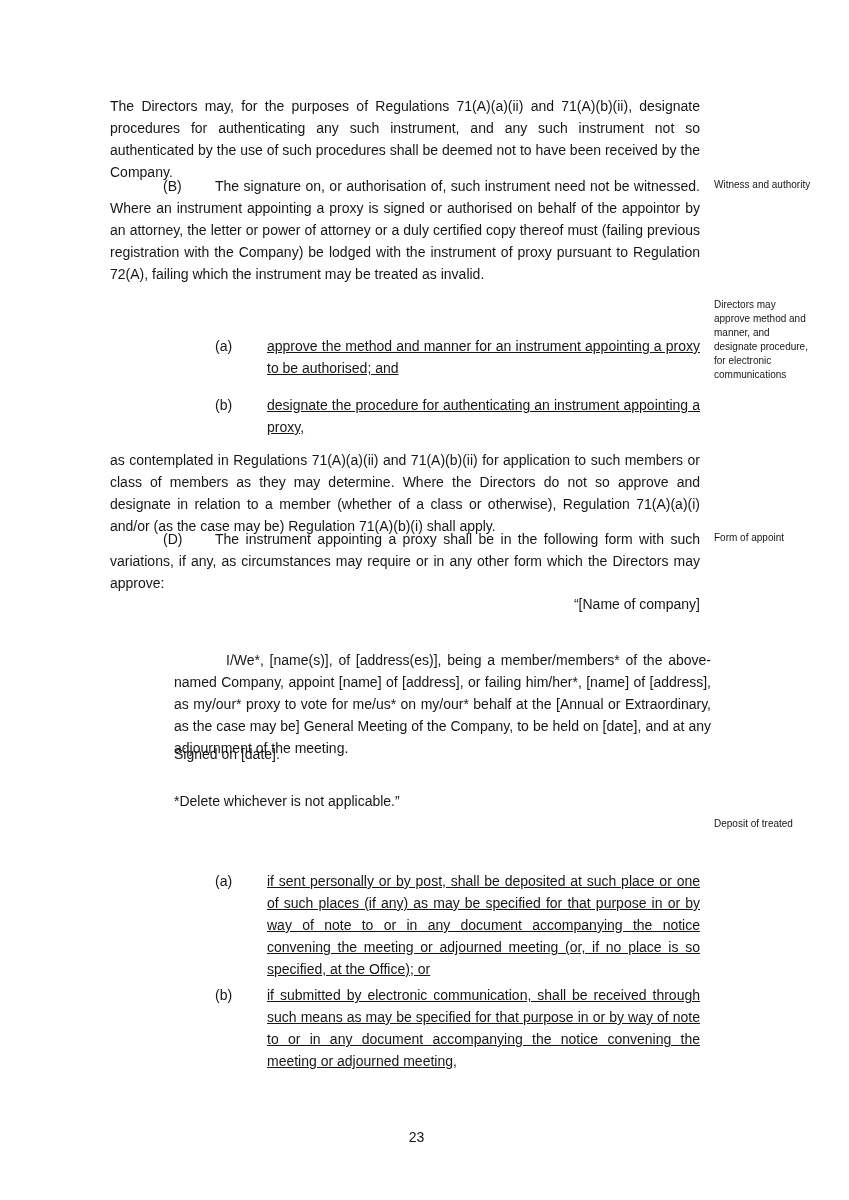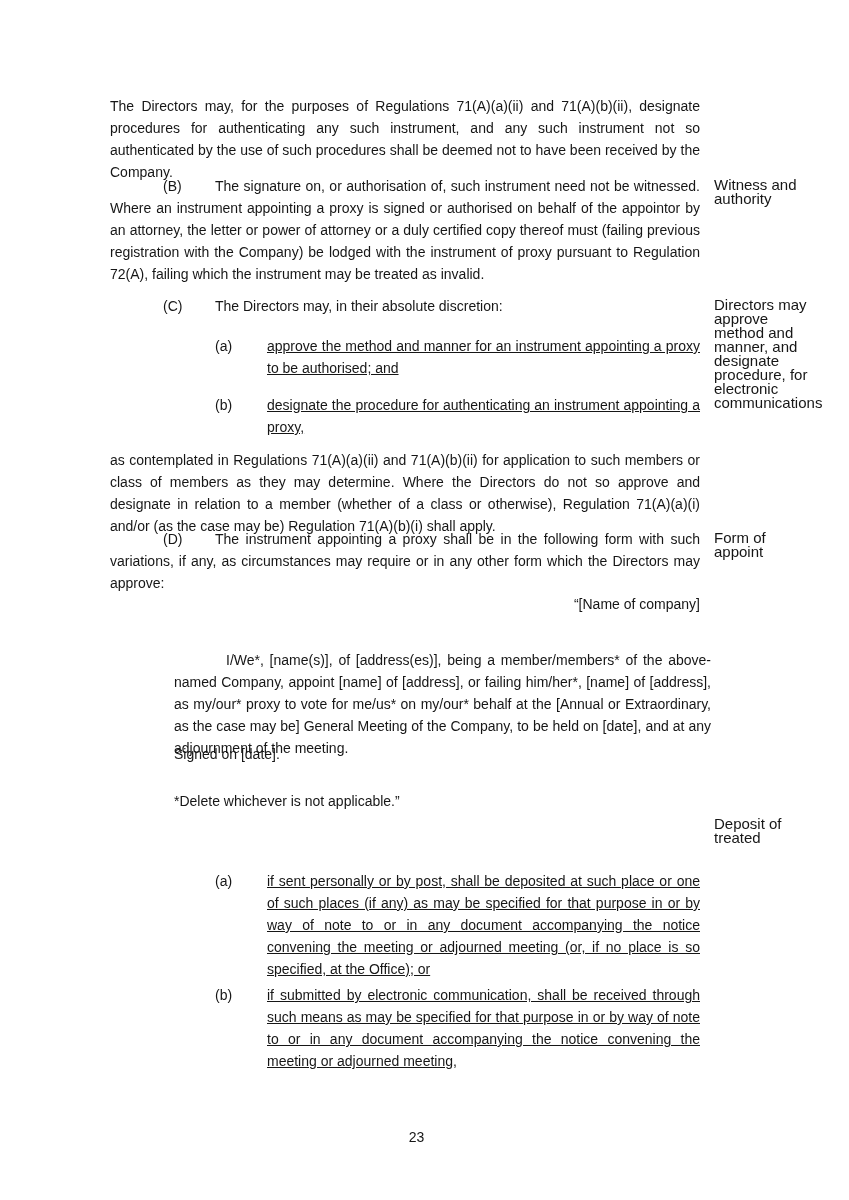--- a/index.html
+++ b/index.html
@@ -64,42 +64,41 @@
     left: 163px;
     width: 537px;
     margin: 11px;
     text-align: justify;
   }
   .findent { text-indent: 52px; }
   .mnote {
     position: absolute;
     left: 714px;
     width: 100px;
-    font-size: 15px;
+    font-size: 10px;
     line-height: 14px;
     text-align: left;
     color: #161616;
   }
   .pagenum {
     position: absolute;
     left: 0;
     width: 833px;
     text-align: center;
   }
 </style>
 </head>
 <body>
 
 <div class="page">
 
   <p class="blk" style="top:95px">The Directors may, for the purposes of Regulations 71(A)(a)(ii) and 71(A)(b)(ii), designate procedures for authenticating any such instrument, and any such instrument not so authenticated by the use of such procedures shall be deemed not to have been received by the Company.</p>
 
   <p class="blk tab1" style="top:175px"><span class="lb">(B)</span><span>The signature on, or authorisation of, such instrument need not be witnessed. Where an instrument appointing a proxy is signed or authorised on behalf of the appointor by an attorney, the letter or power of attorney or a duly certified copy thereof must (failing previous registration with the Company) be lodged with the instrument of proxy pursuant to Regulation 72(A), failing which the instrument may be treated as invalid.</span></p>
 
-  <p class="blk tab1" style="top:295px"><span class="lb">(C)</span><span>The Directors may, in their absolute discretion:</span></p>
 
   <div class="item" style="top:335px">
     <span class="lbl">(a)</span>
     <div class="txt">approve the method and manner for an instrument appointing a proxy to be authorised; and</div>
   </div>
 
   <div class="item" style="top:394px">
     <span class="lbl">(b)</span>
     <div class="txt">designate the procedure for authenticating an instrument appointing a proxy,</div>
   </div>

